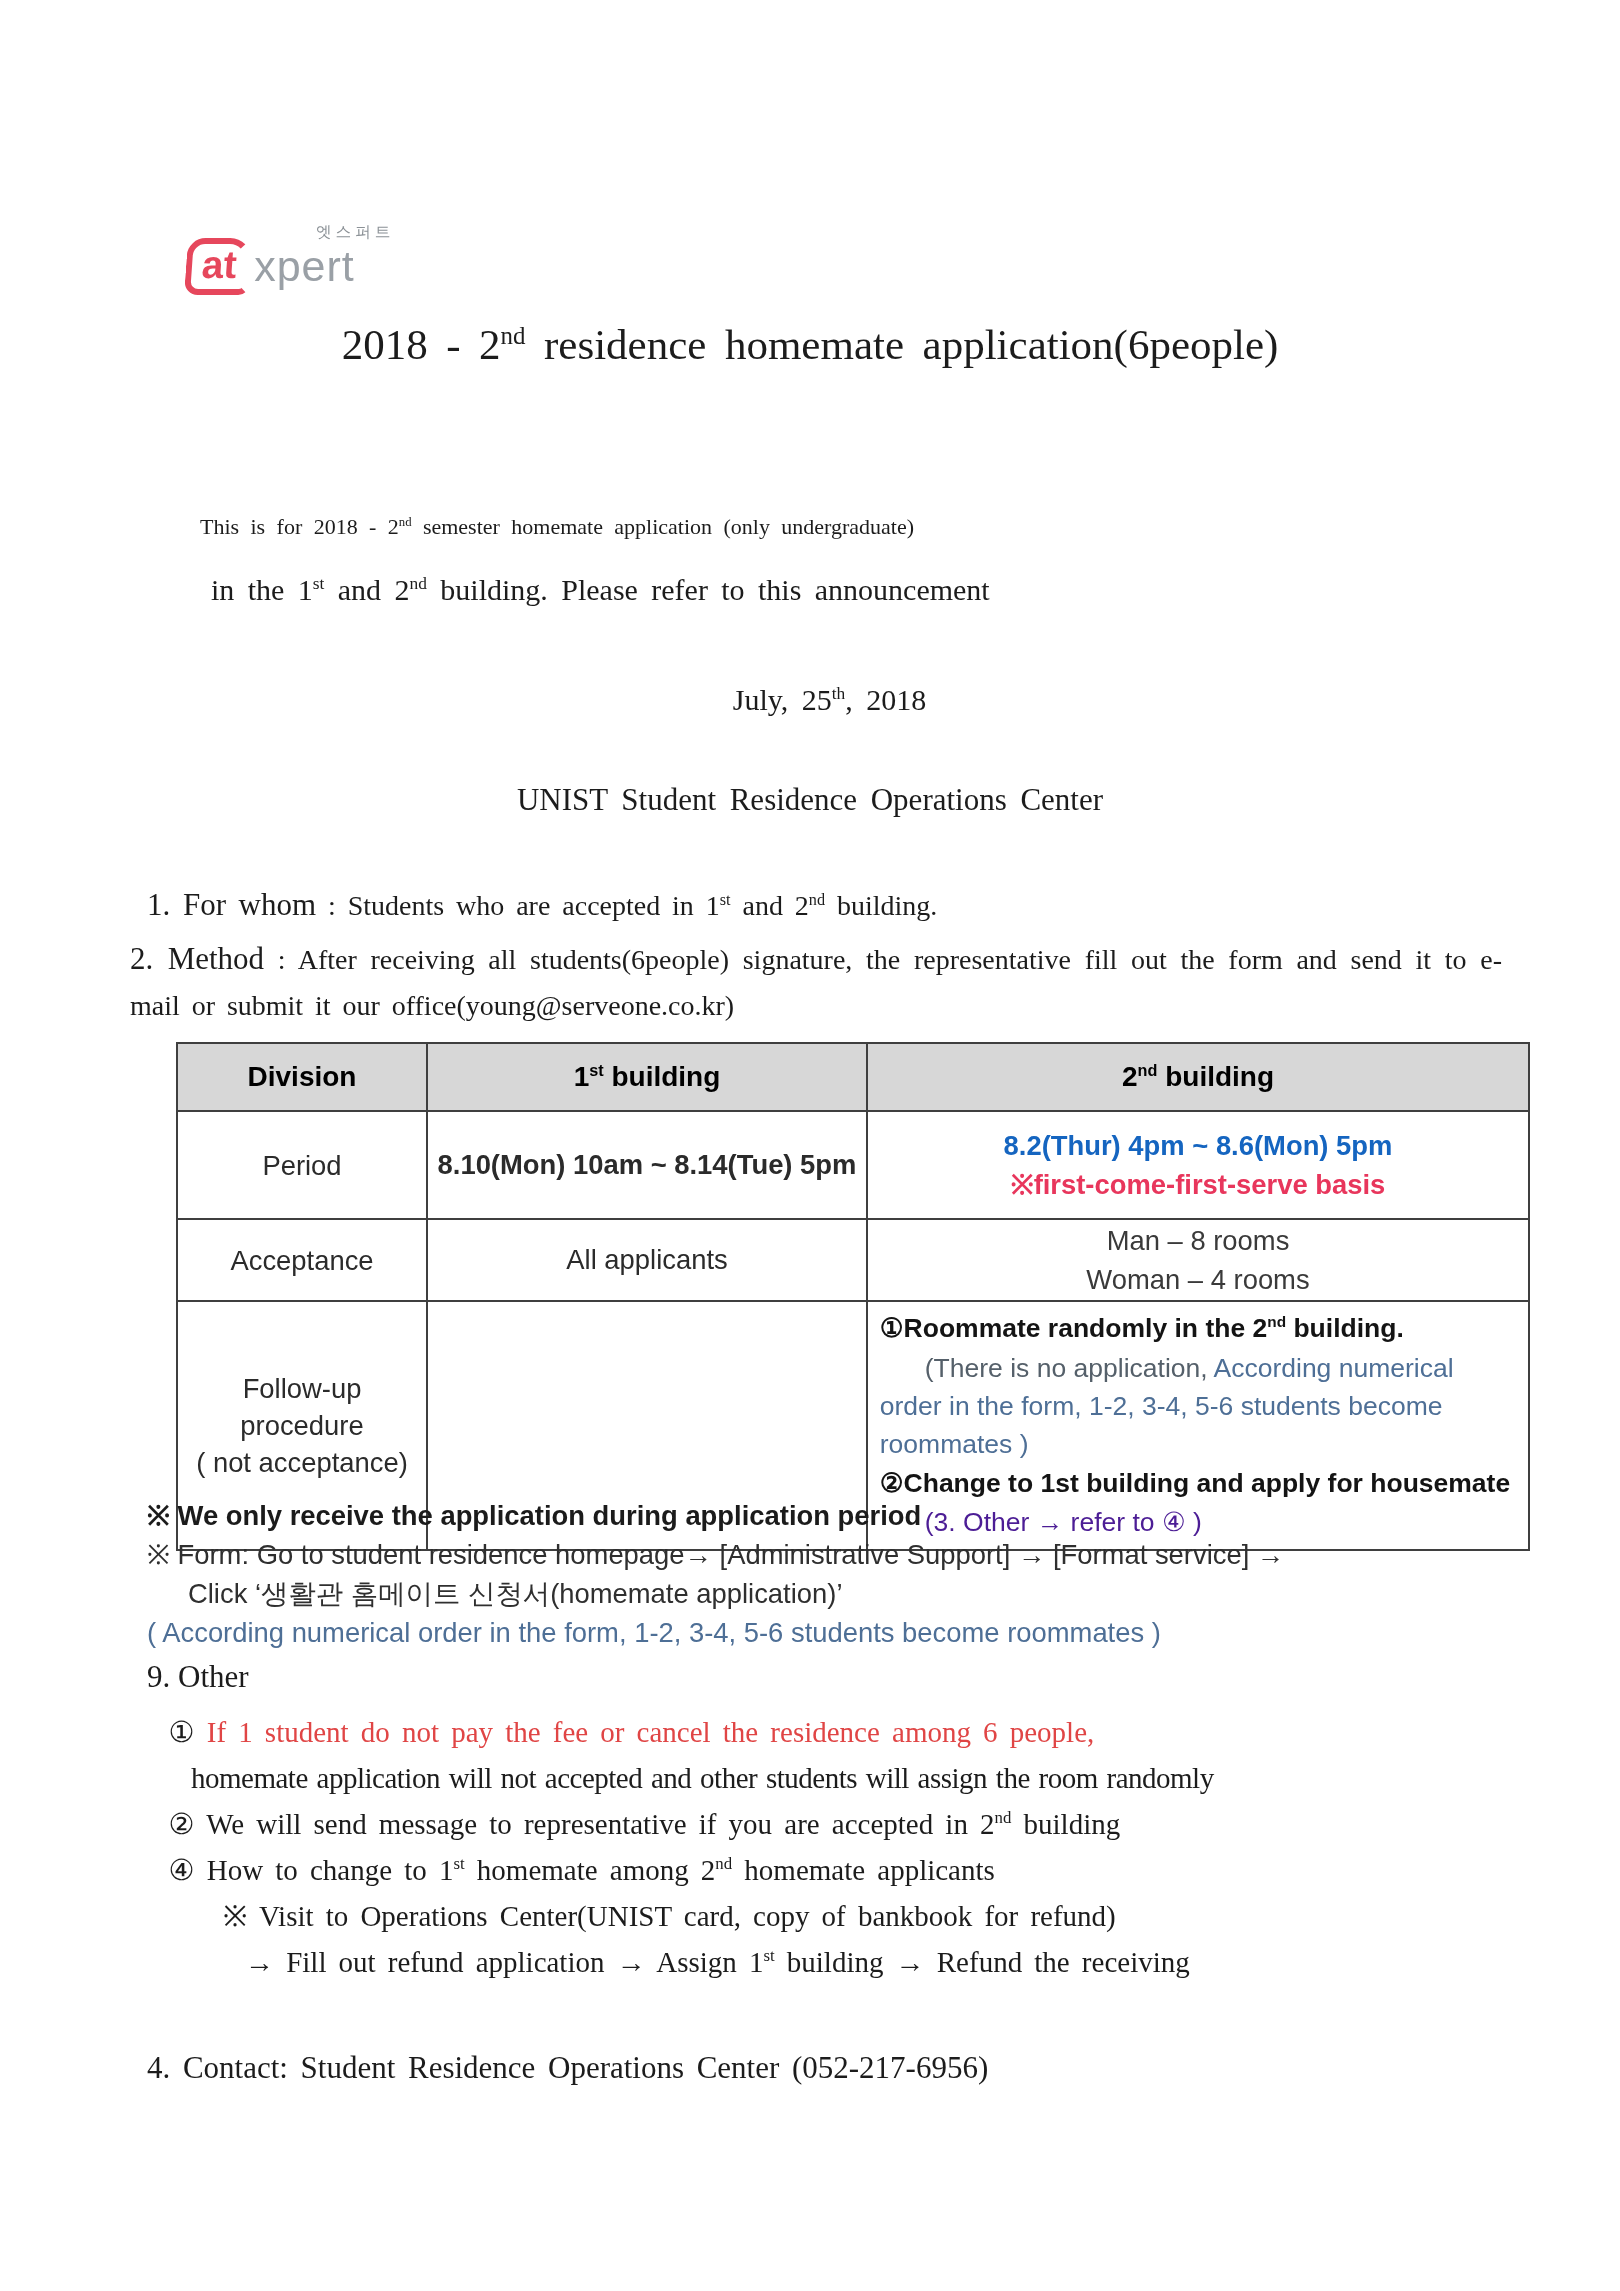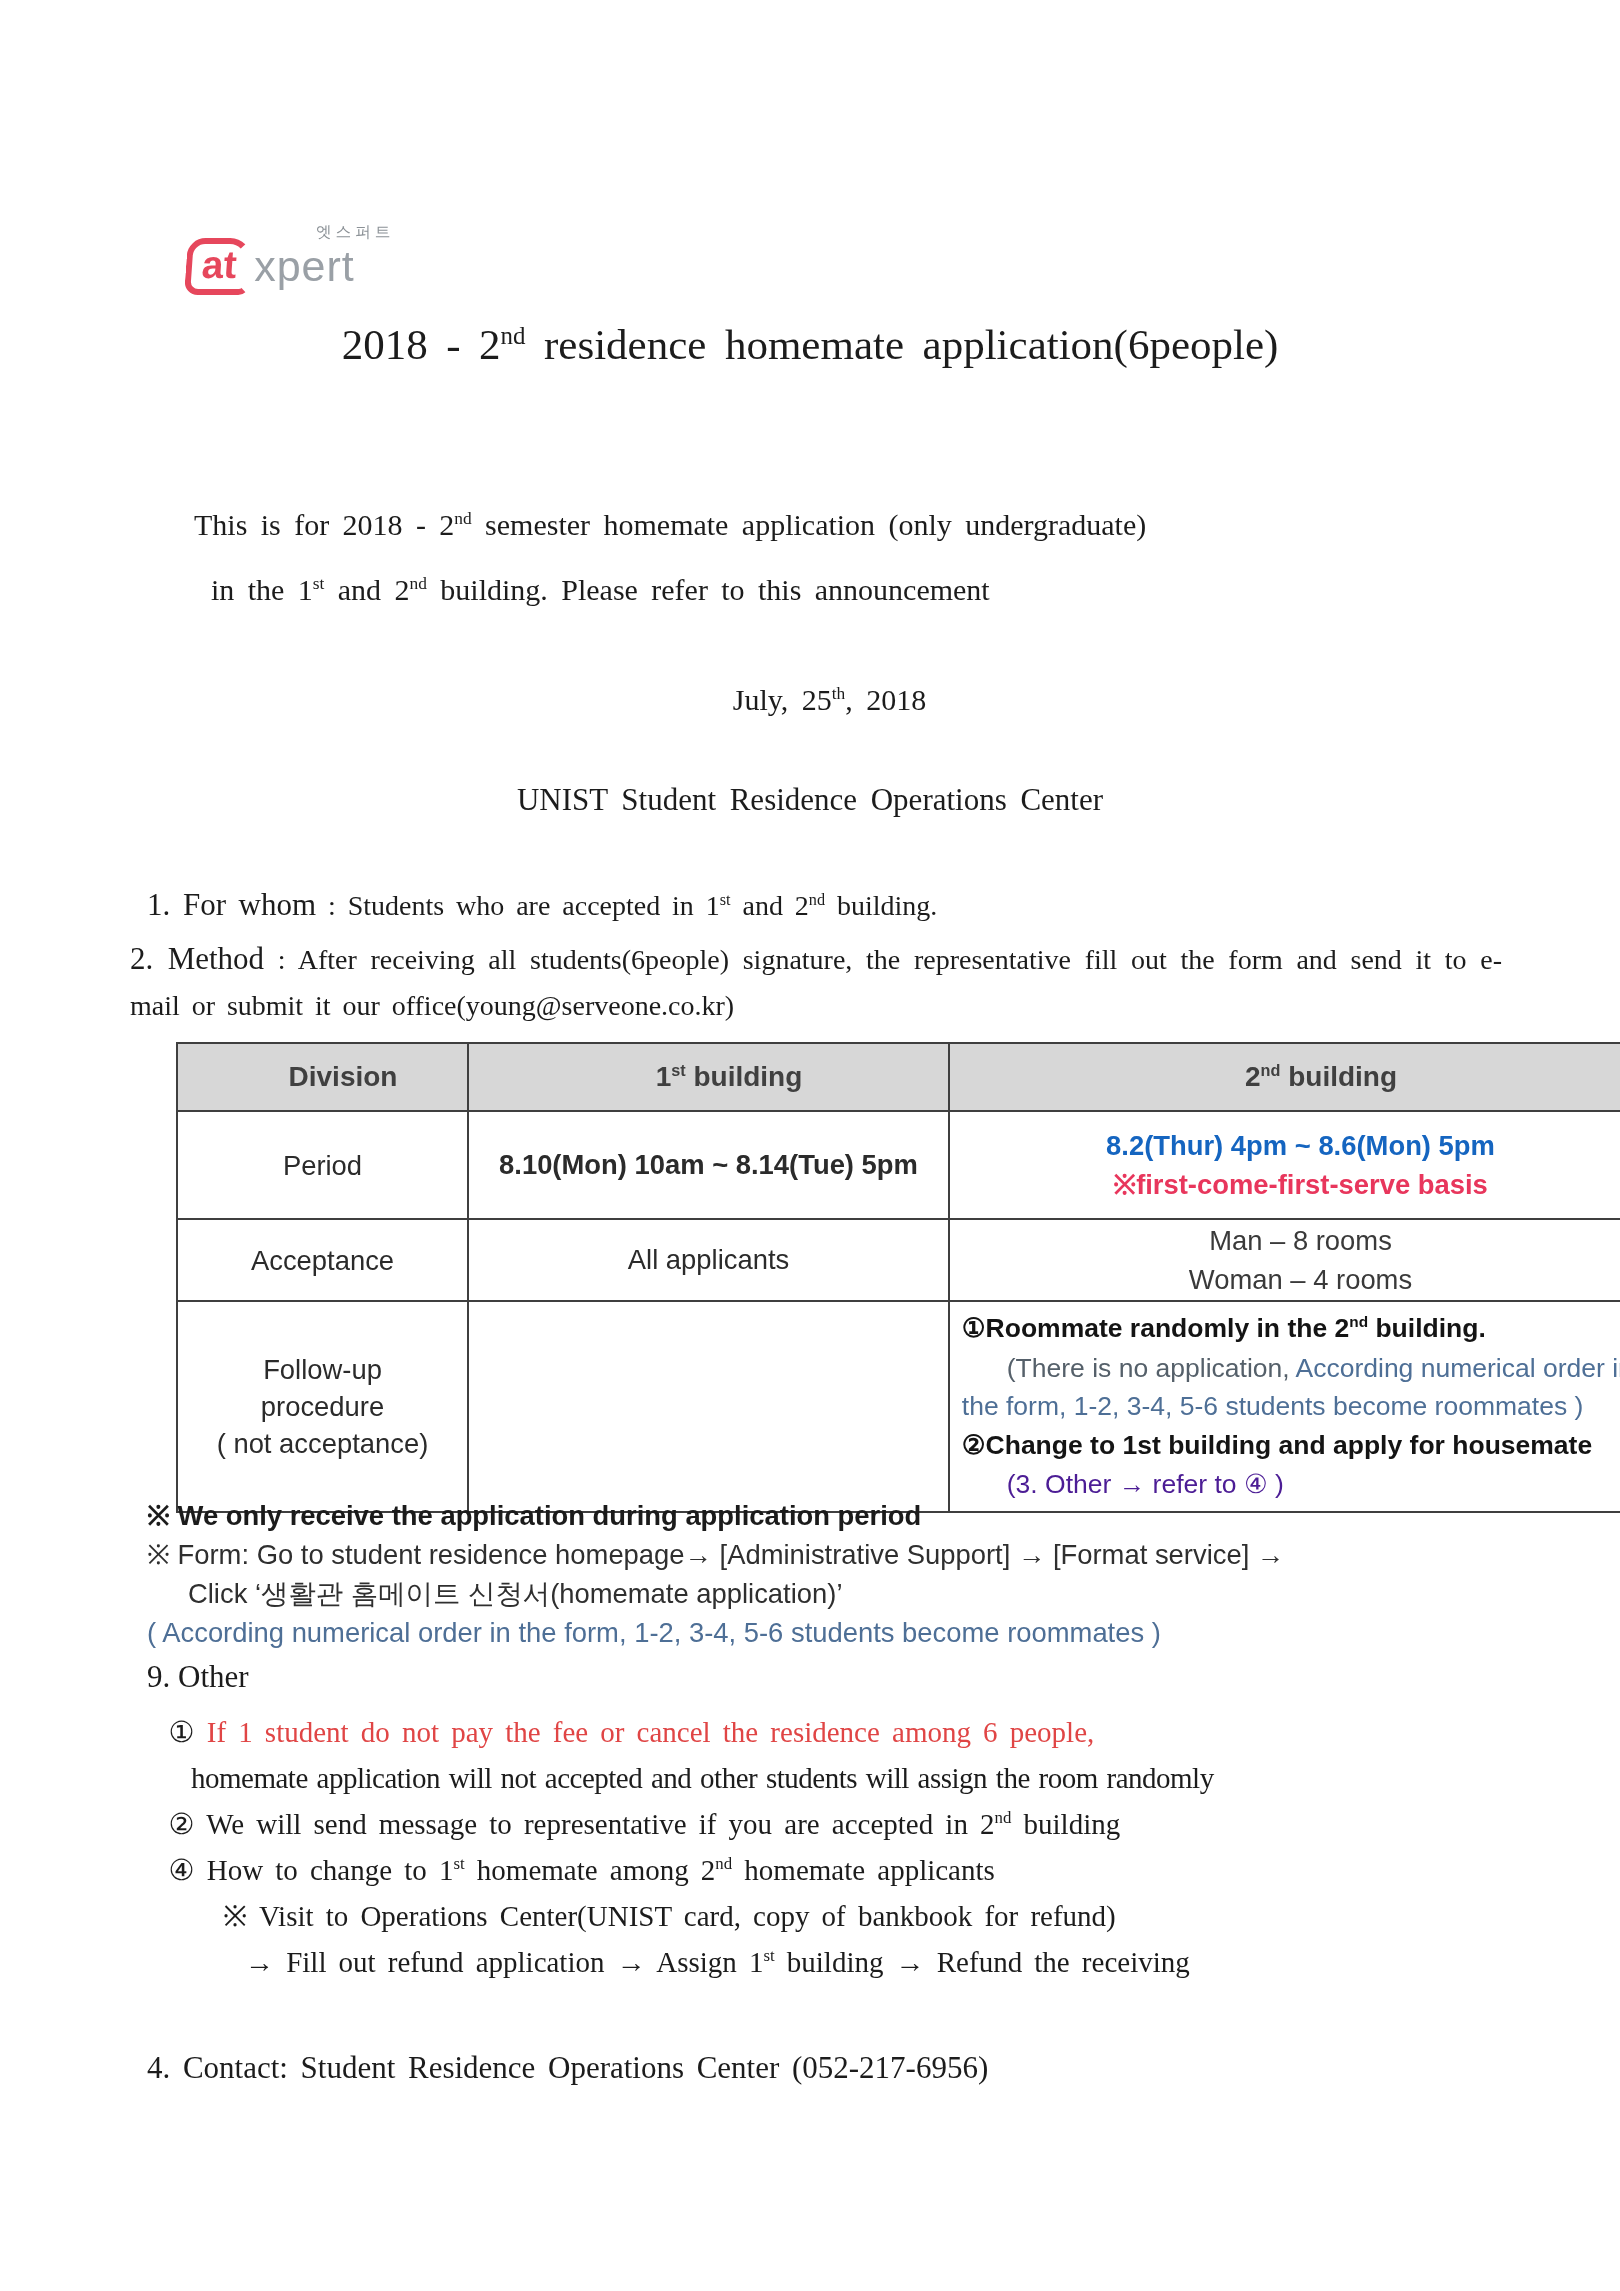--- a/index.html
+++ b/index.html
@@ -17,39 +17,39 @@
   .logo-at{display:inline-block;border:6.9px solid #e6475c;border-right-color:transparent;
     border-radius:17.6px 21.6px 9.8px 13.7px;padding:1px 7.8px 4.9px 9.8px;color:#e6475c;
     font-family:"Liberation Sans",sans-serif;font-weight:bold;font-size:39px;
     transform:skewX(-4deg);line-height:1;}
   .logo-xpert{color:#9aa0a6;font-family:"Liberation Sans",sans-serif;font-size:43px;
     letter-spacing:1px;margin-left:3.9px;line-height:1;}
 
   
   .title{position:absolute;top:320px;left:0;width:1620px;margin:0;text-align:center;
     font-size:43px;font-weight:normal;letter-spacing:0px;word-spacing:7.8px;}
-  .intro-l1{position:absolute;top:502px;left:188px;margin:6px;font-size:30px;word-spacing:5.9px;}
+  .intro-l1{position:absolute;top:502px;left:188px;margin:12px;font-size:22px;word-spacing:5.9px;}
   .intro-l2{position:absolute;top:573px;left:211px;margin:0;font-size:30px;word-spacing:5.9px;}
   .date-line{position:absolute;top:683px;left:0;width:1620px;margin:0;text-align:center;
     font-size:30px;padding-left:39px;box-sizing:border-box;word-spacing:5.9px;}
   .org-line{position:absolute;top:782px;left:0;width:1620px;margin:0;text-align:center;
     font-size:31px;word-spacing:5.9px;}
 
   
   .s1{position:absolute;top:887px;left:147px;margin:0;font-size:28px;word-spacing:4.9px;}
   .s1 .s-head,.s2 .s-head{font-size:31px;}
   .s2{position:absolute;top:936px;left:130px;width:1372px;margin:0;font-size:28px;
     line-height:46px;word-spacing:4.9px;text-align:justify;}
 
   
   .tbl{position:absolute;top:1042px;left:176px;width:1346px;border-collapse:collapse;
     font-family:"Liberation Sans",sans-serif;table-layout:fixed;}
   .tbl th,.tbl td{border:2px solid #3f3f3f;text-align:center;vertical-align:middle;
     padding:0;color:#2b2b2b;}
-  .tbl thead th{background:#d7d7d7;font-size:28px;font-weight:bold;color:#404040;height:66px;padding-left:41px;}
+  .tbl thead th{background:#d7d7d7;font-size:28px;font-weight:bold;color:#000000;height:66px;}
   .col-division{width:248px;}
   .col-b1{width:438px;}
   .col-b2{width:660px;}
   .row-period{height:108px;}
   .row-accept{height:78px;}
   .row-follow{height:189px;}
   .cell-label{font-size:27.4px;color:#3a3a3a;line-height:37px;}
   .blue-bold{color:#1565c0;font-weight:bold;font-size:27.4px;}
   .red-bold{color:#e8365c;font-weight:bold;font-size:27.4px;}
   .period2 p{margin:3.9px 0;line-height:35px;}

